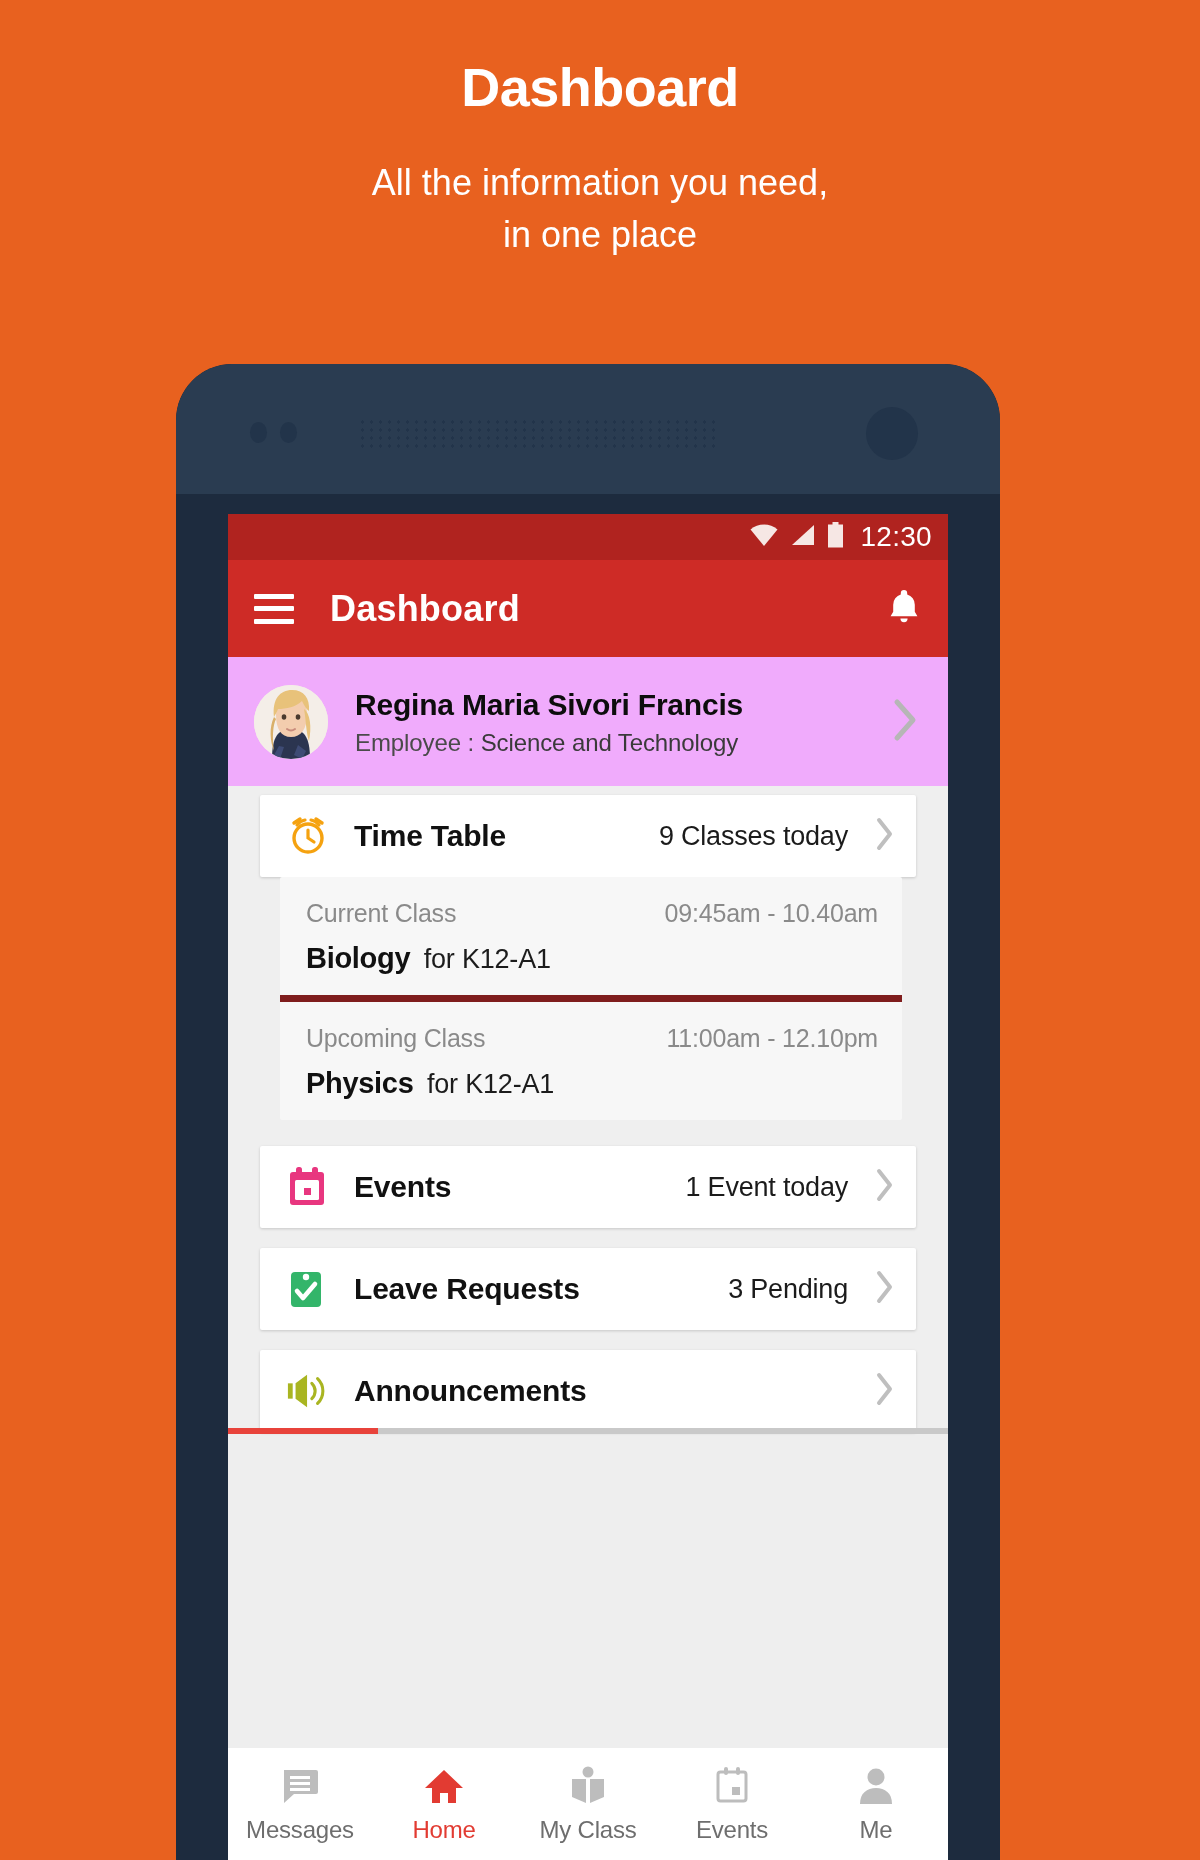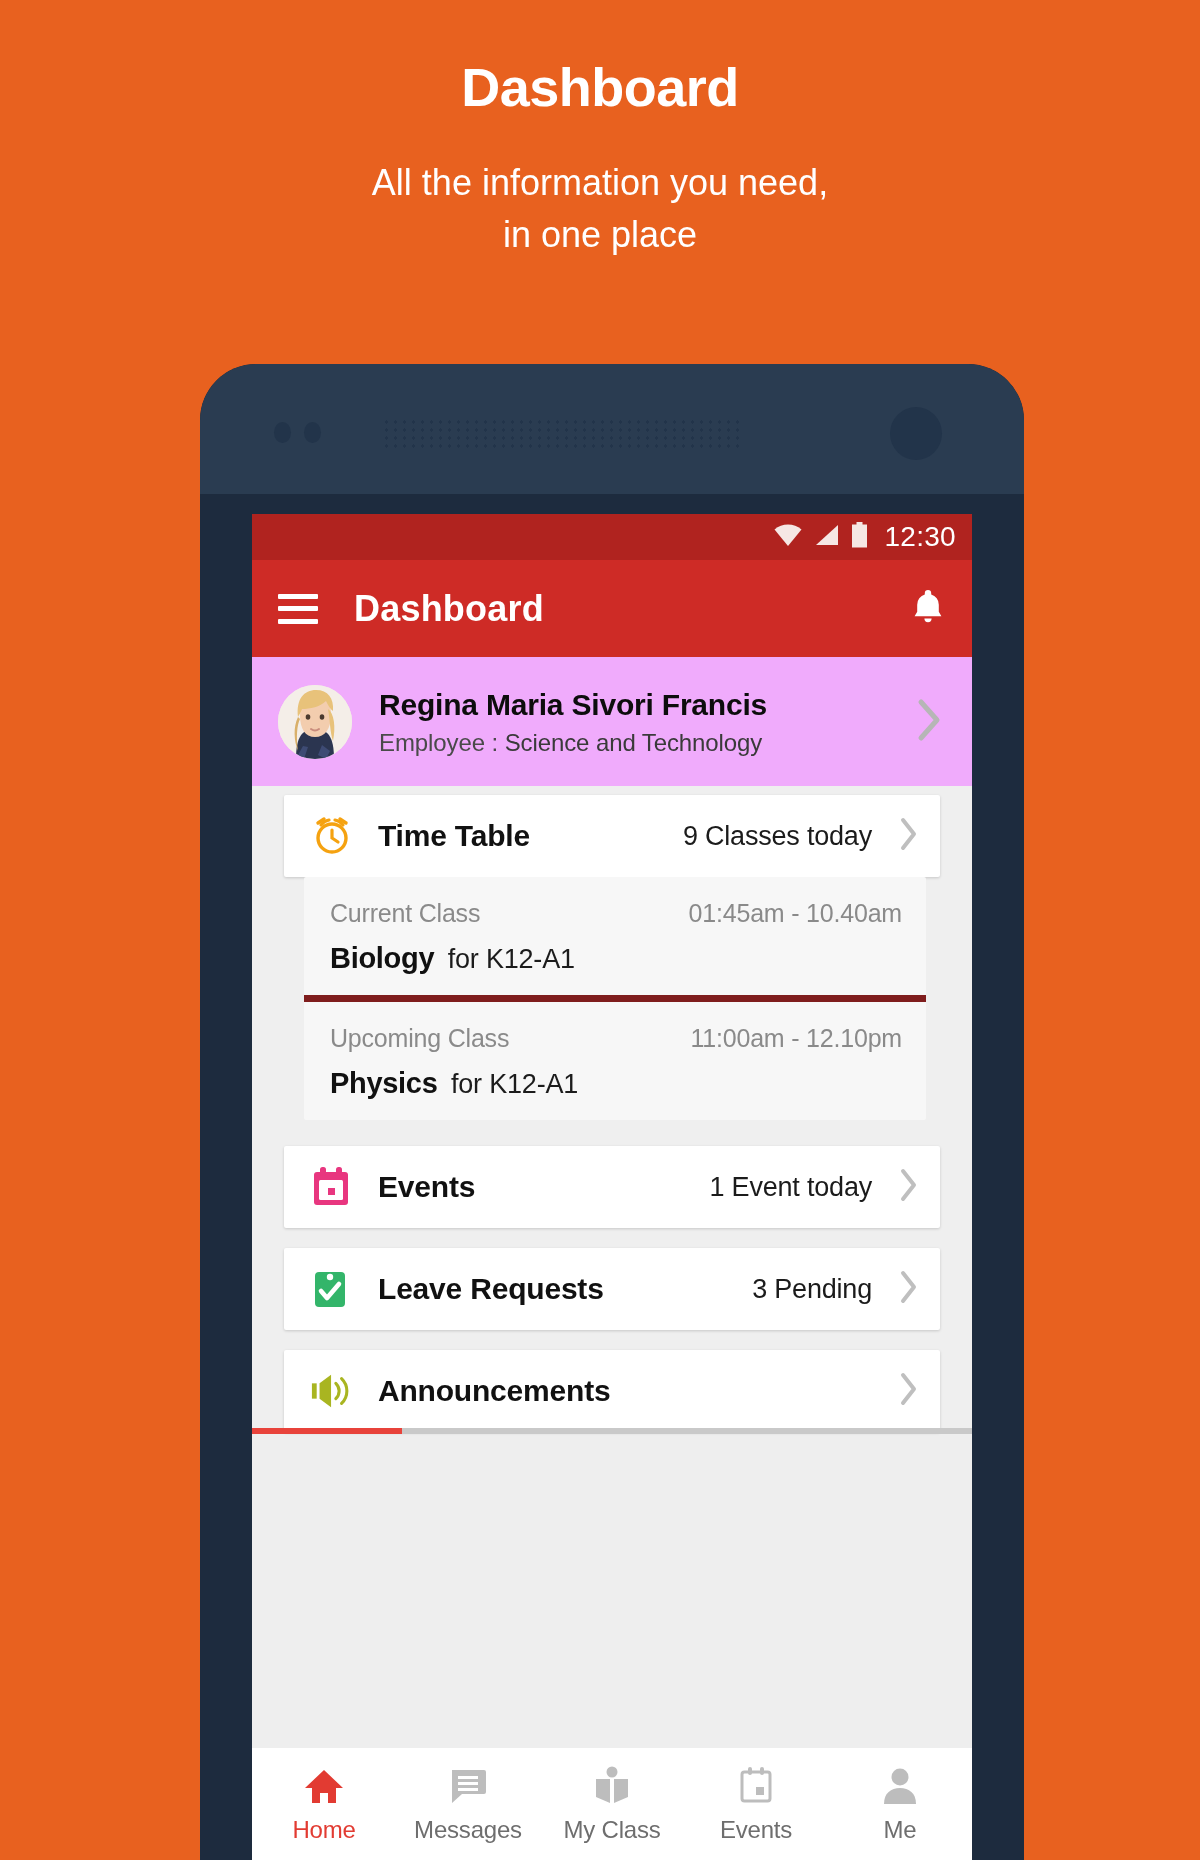--- a/index.html
+++ b/index.html
@@ -30,21 +30,21 @@
   .promo-sub {
     margin-top: 40px;
     font-size: 36px;
     font-weight: 300;
     line-height: 1.42;
   }
 
   
   .phone {
     position: absolute;
-    left: 200px;
+    left: 176px;
     top: 364px;
     width: 824px;
     height: 1496px;
     background: #1D2B3E;
     border-top-left-radius: 56px;
     border-top-right-radius: 56px;
     overflow: hidden;
   }
   .phone-top {
     position: absolute;
@@ -390,21 +390,21 @@
           <svg width="20" height="34" viewBox="0 0 20 34">
             <path d="M5 3 L16 17 L5 31" stroke="#BFBFBF" stroke-width="4" fill="none" stroke-linecap="round" stroke-linejoin="round"></path>
           </svg>
         </div>
       </div>
 
       <div class="tt-detail">
         <div class="tt-row">
           <div class="tt-top">
             <span class="tt-label">Current Class</span>
-            <span class="tt-time">01:45am - 10.40am</span>
+            <span class="tt-time">09:45am - 10.40am</span>
           </div>
           <div class="tt-bottom">
             <span class="tt-subject">Biology</span>
             <span class="tt-class">for K12-A1</span>
           </div>
         </div>
         <div class="tt-row">
           <div class="tt-top">
             <span class="tt-label">Upcoming Class</span>
             <span class="tt-time">11:00am - 12.10pm</span>
@@ -479,41 +479,41 @@
         </div>
       </div>
 
       <div class="scroll-track">
         <div class="scroll-thumb"></div>
       </div>
     </div>
 
     <div class="bottomnav">
 
-      <div class="navitem active">
-        <span class="nav-icon">
-          <svg width="42" height="40" viewBox="0 0 42 40">
-            <path d="M21 4 L40 22 L33 22 L33 37 L25 37 L25 27 L17 27 L17 37 L9 37 L9 22 L2 22 Z" fill="#E23B32"></path>
-          </svg>
-        </span>
-        <span class="navlabel">Home</span>
-      </div>
-
       <div class="navitem">
         <span class="nav-icon">
           <svg width="40" height="38" viewBox="0 0 40 38">
             <path d="M4 3 h32 a2 2 0 0 1 2 2 v20 a2 2 0 0 1 -2 2 H14 L4 36 Z" fill="#BDBDBD"></path>
             <rect x="10" y="9" width="20" height="3" fill="#ffffff"></rect>
             <rect x="10" y="15" width="20" height="3" fill="#ffffff"></rect>
             <rect x="10" y="21" width="20" height="3" fill="#ffffff"></rect>
           </svg>
         </span>
         <span class="navlabel">Messages</span>
       </div>
 
+      <div class="navitem active">
+        <span class="nav-icon">
+          <svg width="42" height="40" viewBox="0 0 42 40">
+            <path d="M21 4 L40 22 L33 22 L33 37 L25 37 L25 27 L17 27 L17 37 L9 37 L9 22 L2 22 Z" fill="#E23B32"></path>
+          </svg>
+        </span>
+        <span class="navlabel">Home</span>
+      </div>
+
       <div class="navitem">
         <span class="nav-icon">
           <svg width="40" height="40" viewBox="0 0 40 40">
             <circle cx="20" cy="6" r="5.5" fill="#BDBDBD"></circle>
             <path d="M4 13 h14 v24 l-14 -6 Z" fill="#BDBDBD"></path>
             <path d="M36 13 h-14 v24 l14 -6 Z" fill="#BDBDBD"></path>
           </svg>
         </span>
         <span class="navlabel">My Class</span>
       </div>

